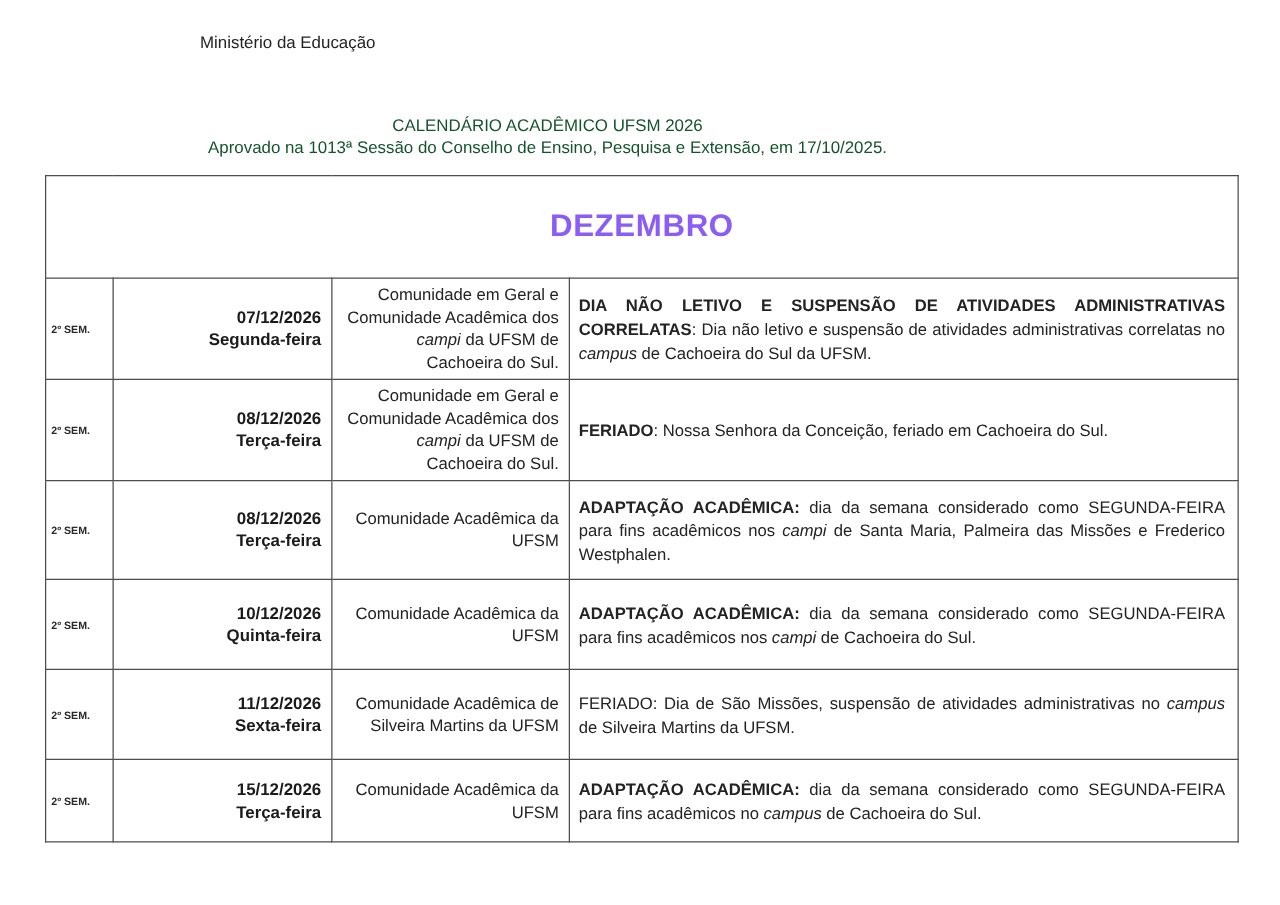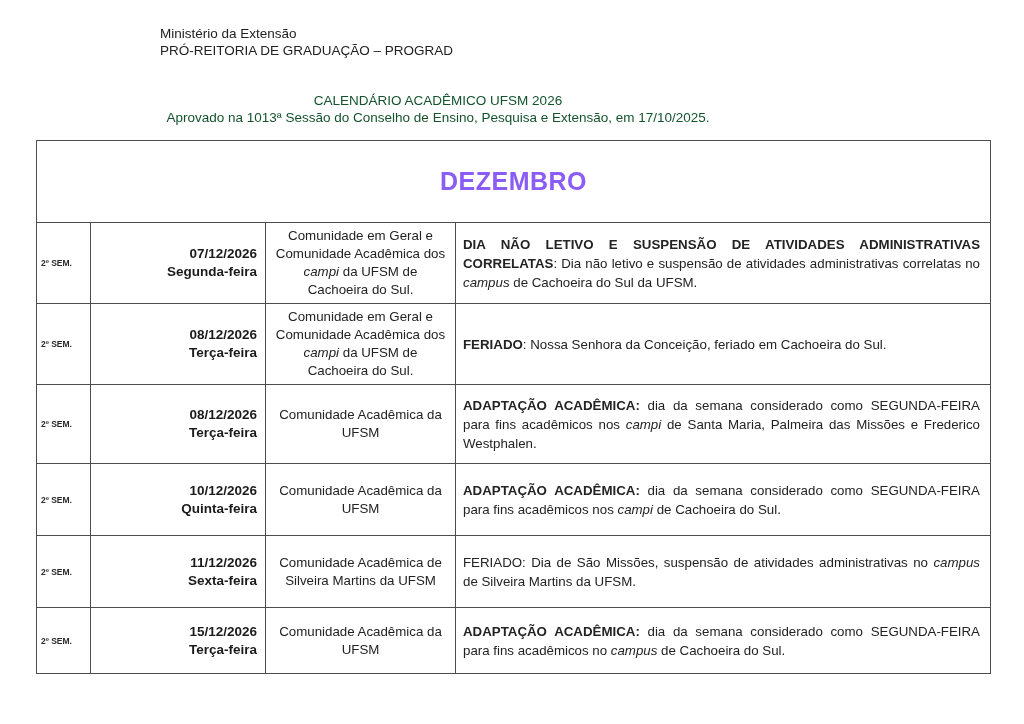--- a/index.html
+++ b/index.html
@@ -62,38 +62,37 @@
   }
   td.date-cell{
     text-align:right;
     font-weight:bold;
     font-size:13.5px;
     line-height:18px;
     color:#1b1b1b;
     margin-top:31px;
   }
   td.aud-cell{
-    text-align:center;
+    text-align:right;
     line-height:18px;
   }
   td.desc-cell{
     text-align:justify;
     line-height:19px;
     padding:4px 10px 4px 7px;
   }
   tr.r-tall td{height:70px;}
   tr.r-mid td{height:63px;}
   tr.r-short td{height:57px;}
 </style>
 </head>
 <body>
 
 <div class="org-block">
-  <div>Ministério da Extensão</div>
-  <div>PRÓ-REITORIA DE GRADUAÇÃO – PROGRAD</div>
+  <div>Ministério da Educação</div>
 </div>
 
 <div class="center-block">
   <div>CALENDÁRIO ACADÊMICO UFSM 2026</div>
   <div>Aprovado na 1013ª Sessão do Conselho de Ensino, Pesquisa e Extensão, em 17/10/2025.</div>
 </div>
 
 <table class="cal-table">
   <colgroup>
     <col class="c-sem">

